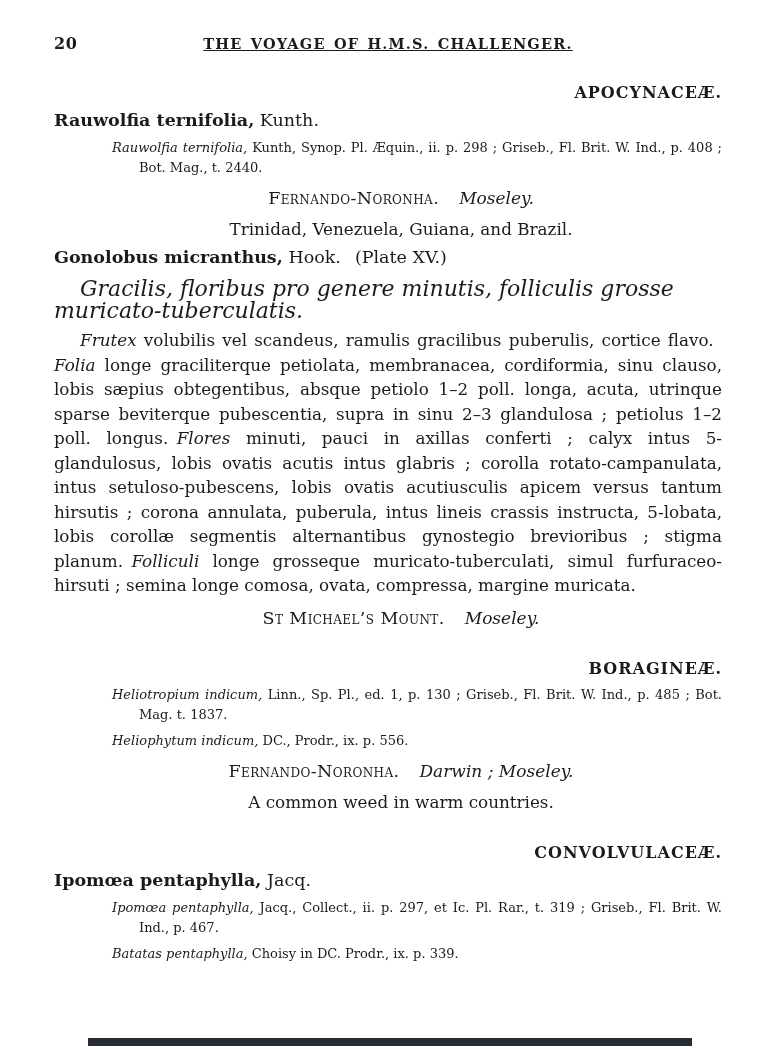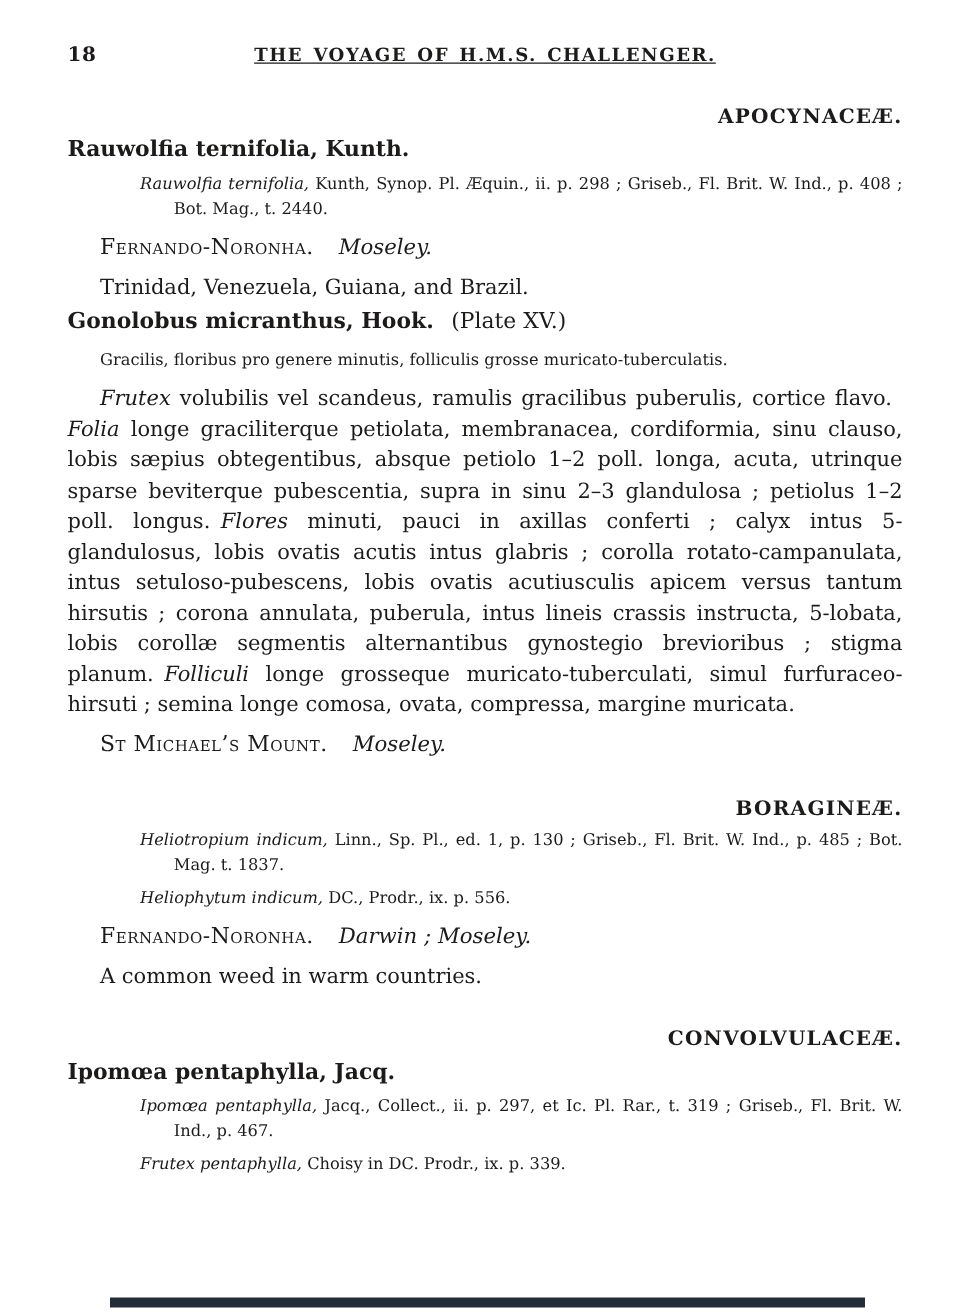--- a/index.html
+++ b/index.html
@@ -26,61 +26,62 @@
   }
   h2.family {
     margin: 30px 0 0 0; text-align: right;
     font-size: 16px; font-weight: bold; letter-spacing: 1px;
     line-height: 20px;
   }
   .entry-name {
     margin-top: 6px; font-size: 17.5px; line-height: 23px;
   }
   .entry-name .sp { font-weight: bold; }
-  .entry-name .auth { font-weight: bold; }
+  .entry-name .auth { font-weight: normal; }
   .entry-name .plate { margin-left: 14px; font-weight: normal; }
   .citation {
     margin-top: 6px;
     padding-left: 85px; text-indent: -27px;
     font-size: 13px; line-height: 20px;
     text-align: justify;
   }
   .citation .lead { font-style: italic; }
   .diagnosis {
-    margin: 9px 0 0 0; font-size: 13px; line-height: 22px;
+    margin: 9px 0 0 0; font-size: 22px; line-height: 22px;
     text-indent: 26px;
+    font-style: italic;
   }
   .desc {
     margin: 6px 0 0 0; font-size: 16.8px; line-height: 24.5px;
     text-align: justify; text-indent: 26px;
   }
   .desc i { font-style: italic; }
   .locality {
-    margin-top: 10px; padding-left: 26px; font-size: 17px; line-height: 21px;
+    margin-top: 10px; padding-left: 26px; font-size: 17px; line-height: 21px; text-align: center;
   }
   .locality .loc {
     font-variant: small-caps; letter-spacing: 0.4px; font-size: 17.5px;
   }
   .locality .coll { font-style: italic; margin-left: 20px; }
   .note {
     margin: 9px 0 0 0; padding-left: 26px;
-    font-size: 16.8px; line-height: 22px;
+    font-size: 16.8px; line-height: 22px; text-align: center;
   }
   .scan-bar {
     position: absolute; left: 88px; top: 1038px;
     width: 604px; height: 8px; background: #242c38;
   }
 </style>
 </head>
 <body>
 
 <div class="page">
 
   <div class="header">
-    <span class="pagenum">18</span>
+    <span class="pagenum">20</span>
     <span class="running">THE VOYAGE OF H.M.S. CHALLENGER.</span>
   </div>
 
   <h2 class="family">APOCYNACEÆ.</h2>
   <div class="entry-name">
     <span class="sp">Rauwolfia ternifolia,</span><span class="auth"> Kunth.</span>
   </div>
   <div class="citation">
     <span class="lead">Rauwolfia ternifolia,</span><span> Kunth, Synop. Pl. Æquin., ii. p. 298 ; Griseb., Fl. Brit. W. Ind., p. 408 ; Bot. Mag., t. 2440.</span>
   </div>
@@ -111,17 +112,17 @@
   <p class="note">A common weed in warm countries.</p>
 
   <h2 class="family">CONVOLVULACEÆ.</h2>
   <div class="entry-name">
     <span class="sp">Ipomœa pentaphylla,</span><span class="auth"> Jacq.</span>
   </div>
   <div class="citation">
     <span class="lead">Ipomœa pentaphylla,</span><span> Jacq., Collect., ii. p. 297, et Ic. Pl. Rar., t. 319 ; Griseb., Fl. Brit. W. Ind., p. 467.</span>
   </div>
   <div class="citation">
-    <span class="lead">Frutex pentaphylla,</span><span> Choisy in DC. Prodr., ix. p. 339.</span>
+    <span class="lead">Batatas pentaphylla,</span><span> Choisy in DC. Prodr., ix. p. 339.</span>
   </div>
 
   <div class="scan-bar"></div>
 </div>
 
 </body></html>

